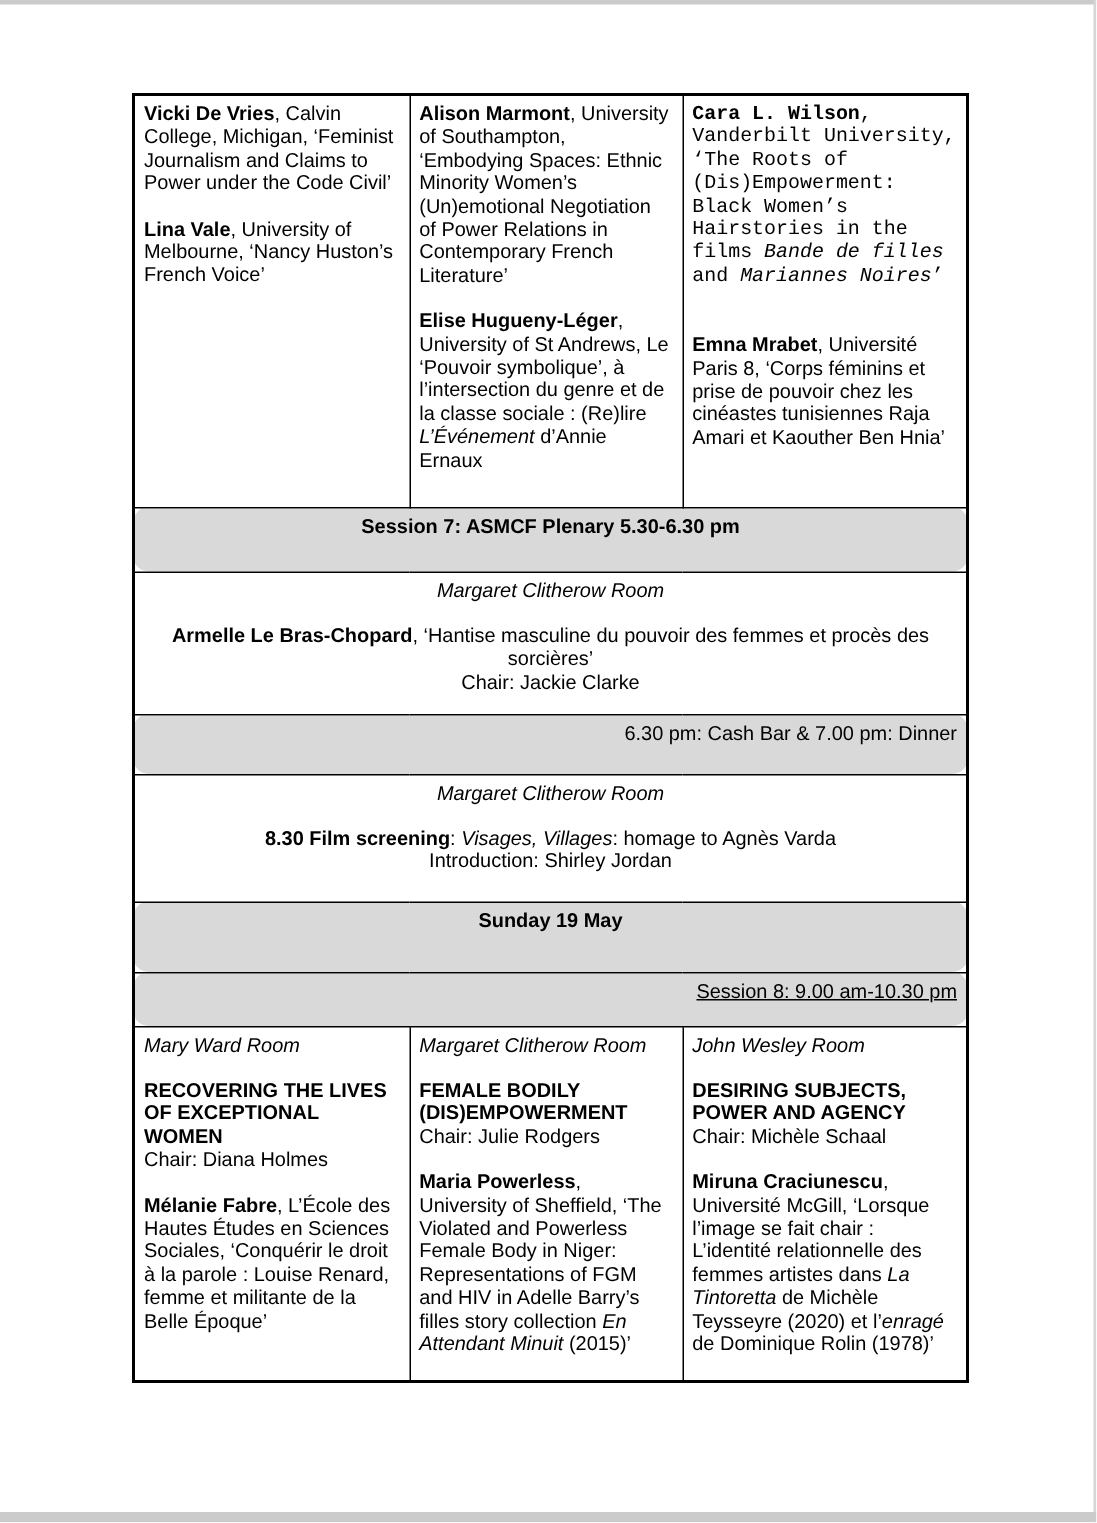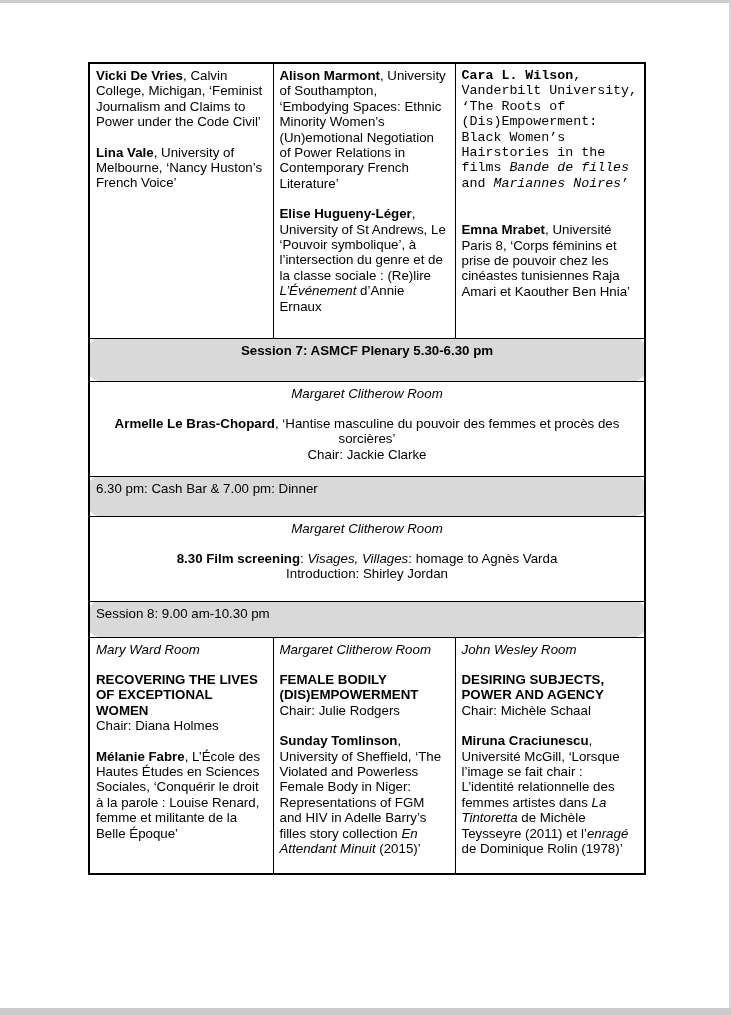--- a/index.html
+++ b/index.html
@@ -32,29 +32,29 @@
     vertical-align: top;
     padding: 4px 6px;
     overflow: hidden;
   }
   tr.r-papers-1 { height: 275px; }
   tr.r-session7 { height: 43px; }
   tr.r-plenary  { height: 95px; }
   tr.r-evening  { height: 40px; }
   tr.r-film     { height: 85px; }
   tr.r-sunday   { height: 47px; }
-  tr.r-session8 { height: 36px; }
+  tr.r-session8 { height: 36px; text-decoration: underline; }
   tr.r-papers-2 { height: 237px; }
 
   td.shaded { background: #d9d9d9; }
   td.vmid   { vertical-align: middle; }
   td.center { text-align: center; border-radius: 10px; }
 
   .hdr-bold { font-weight: bold; text-align: center; }
-  .hdr-reg  { font-weight: normal; text-align: left; }
+  .hdr-reg  { font-weight: normal; text-align: right; }
 
   p.entry { margin: 0 0 15px 0; }
   p.entry:last-child { margin-bottom: 0; }
   p.entry.gap2 { margin-bottom: 31px; font-family: Liberation Mono, monospace; }
 
   .room    { font-style: italic; }
   .panel   { font-weight: bold; }
   .line    { margin: 0; }
   .blank   { height: 15px; }
 
@@ -115,20 +115,25 @@
 
     <tr class="r-film">
       <td colspan="3" class="center">
         <div class="line room">Margaret Clitherow Room</div>
         <div class="blank"></div>
         <div class="line"><span class="b">8.30 Film screening</span><span>: </span><span class="i">Visages, Villages</span><span>: homage to Agnès Varda</span></div>
         <div class="line">Introduction: Shirley Jordan</div>
       </td>
     </tr>
 
+    <tr class="r-sunday">
+      <td colspan="3" class="shaded vmid center">
+        <div class="hdr-bold">Sunday 19 May</div>
+      </td>
+    </tr>
 
     <tr class="r-session8">
       <td colspan="3" class="shaded vmid center">
         <div class="hdr-reg">Session 8: 9.00 am-10.30 pm</div>
       </td>
     </tr>
 
     <tr class="r-papers-2">
       <td>
         <div class="line room">Mary Ward Room</div>
@@ -137,26 +142,26 @@
         <div class="line">Chair: Diana Holmes</div>
         <div class="blank"></div>
         <p class="entry"><span class="b">Mélanie Fabre</span><span>, L’École des Hautes Études en Sciences Sociales, ‘Conquérir le droit à la parole : Louise Renard, femme et militante de la Belle Époque’</span></p>
       </td>
       <td>
         <div class="line room">Margaret Clitherow Room</div>
         <div class="blank"></div>
         <div class="line panel">FEMALE BODILY (DIS)EMPOWERMENT</div>
         <div class="line">Chair: Julie Rodgers</div>
         <div class="blank"></div>
-        <p class="entry"><span class="b">Sunday Tomlinson</span><span>, University of Sheffield, ‘The Violated and Powerless Female Body in Niger: Representations of FGM and HIV in Adelle Barry’s filles story collection </span><span class="i">En Attendant Minuit</span><span> (2015)’</span></p>
+        <p class="entry"><span class="b">Maria Powerless</span><span>, University of Sheffield, ‘The Violated and Powerless Female Body in Niger: Representations of FGM and HIV in Adelle Barry’s filles story collection </span><span class="i">En Attendant Minuit</span><span> (2015)’</span></p>
       </td>
       <td>
         <div class="line room">John Wesley Room</div>
         <div class="blank"></div>
         <div class="line panel">DESIRING SUBJECTS, POWER AND AGENCY</div>
         <div class="line">Chair: Michèle Schaal</div>
         <div class="blank"></div>
-        <p class="entry"><span class="b">Miruna Craciunescu</span><span>, Université McGill, ‘Lorsque l’image se fait chair : L’identité relationnelle des femmes artistes dans </span><span class="i">La Tintoretta</span><span> de Michèle Teysseyre (2011) et l’</span><span class="i">enragé</span><span> de Dominique Rolin (1978)’</span></p>
+        <p class="entry"><span class="b">Miruna Craciunescu</span><span>, Université McGill, ‘Lorsque l’image se fait chair : L’identité relationnelle des femmes artistes dans </span><span class="i">La Tintoretta</span><span> de Michèle Teysseyre (2020) et l’</span><span class="i">enragé</span><span> de Dominique Rolin (1978)’</span></p>
       </td>
     </tr>
   </tbody>
     </table>
 </div>
 
 </body></html>

